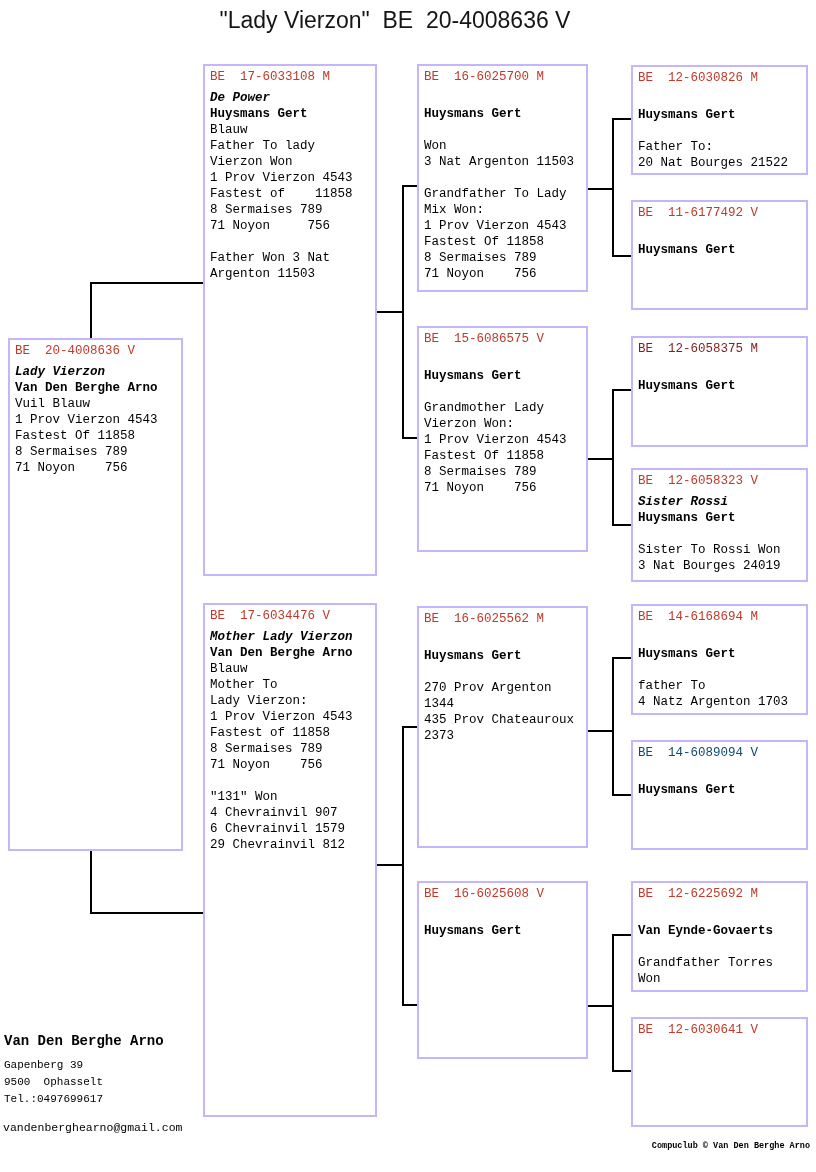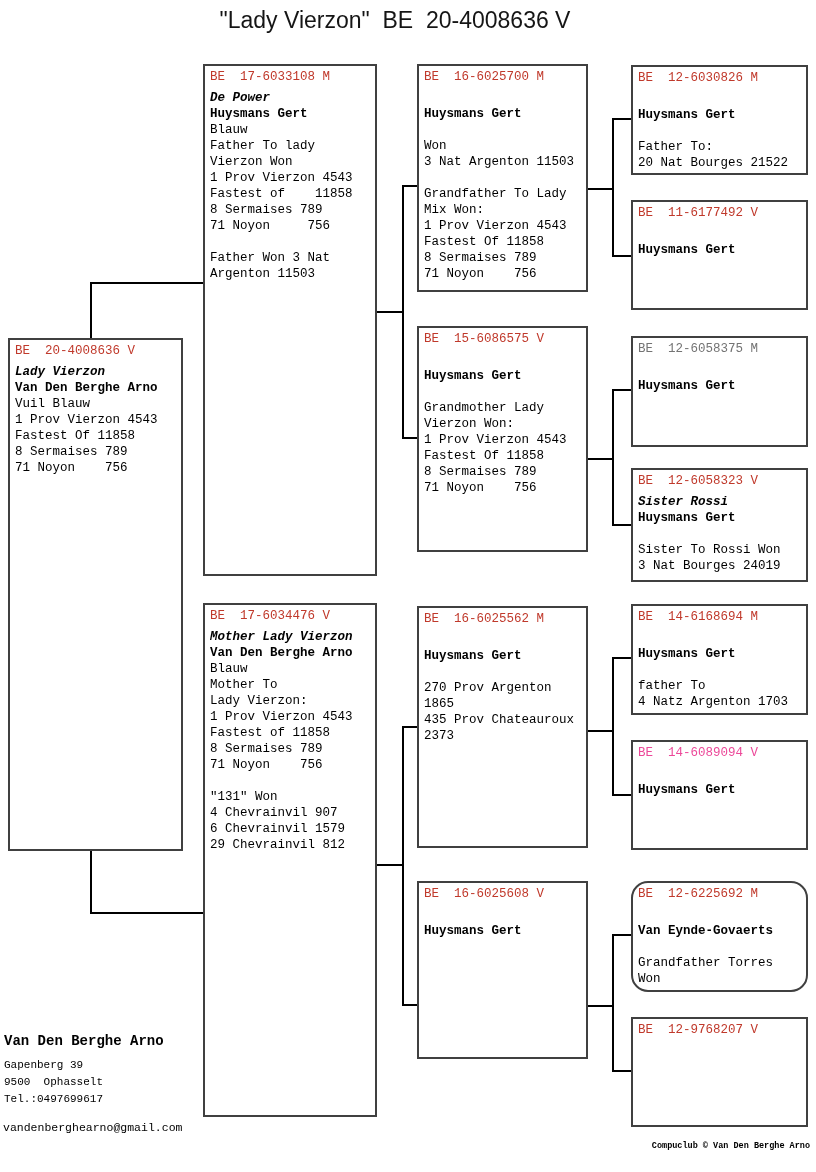--- a/index.html
+++ b/index.html
@@ -1,21 +1,21 @@
 <!DOCTYPE html>
 <html><head>
 <meta charset="utf-8">
 <style>
   html,body{margin:0;padding:0;background:#fff;}
   #page{position:relative;width:816px;height:1172px;background:#ffffff;
         font-family:"Liberation Mono",monospace;overflow:hidden;color:#000;}
   #title{position:absolute;top:7px;left:0;width:790px;text-align:center;
          font-family:"Liberation Sans",sans-serif;font-size:23px;color:#151515;
          white-space:pre;}
-  .box{position:absolute;border:2px solid #404040;background:#fff;box-sizing:border-box;
+  .box{position:absolute;border:2px solid #c4b5fd;background:#fff;box-sizing:border-box;
        padding:3px 5px;font-size:12.5px;line-height:16px;white-space:pre;z-index:2;}
   .ring{margin-bottom:5px;}
   .bl{height:16px;}
   .b{font-weight:bold;}
   .bi{font-weight:bold;font-style:italic;}
   .ln{position:absolute;background:#000;z-index:1;}
   .ft{position:absolute;left:4px;white-space:pre;}
   #owner-name{top:1033px;font-size:14px;font-weight:bold;}
   #owner-addr1{top:1059px;font-size:11px;}
   #owner-addr2{top:1076px;font-size:11px;}
@@ -28,30 +28,30 @@
 <body>
 
 <div id="page">
   <div id="title">"Lady Vierzon"  BE  20-4008636 V</div>
 
   <div class="box" style="left:8px;   top:338px;  width:175px; height:513px;"><div class="ring" style="color: rgb(192, 57, 43);">BE  20-4008636 V</div><div class="bl bi">Lady Vierzon</div><div class="bl b">Van Den Berghe Arno</div><div class="bl">Vuil Blauw</div><div class="bl">1 Prov Vierzon 4543</div><div class="bl">Fastest Of 11858</div><div class="bl">8 Sermaises 789</div><div class="bl">71 Noyon    756</div></div>
   <div class="box" style="left:203px; top:64px;   width:174px; height:512px;"><div class="ring" style="color: rgb(192, 57, 43);">BE  17-6033108 M</div><div class="bl bi">De Power</div><div class="bl b">Huysmans Gert</div><div class="bl">Blauw</div><div class="bl">Father To lady</div><div class="bl">Vierzon Won</div><div class="bl">1 Prov Vierzon 4543</div><div class="bl">Fastest of    11858</div><div class="bl">8 Sermaises 789</div><div class="bl">71 Noyon     756</div><div class="bl">&nbsp;</div><div class="bl">Father Won 3 Nat</div><div class="bl">Argenton 11503</div></div>
   <div class="box" style="left:203px; top:603px;  width:174px; height:514px;"><div class="ring" style="color: rgb(192, 57, 43);">BE  17-6034476 V</div><div class="bl bi">Mother Lady Vierzon</div><div class="bl b">Van Den Berghe Arno</div><div class="bl">Blauw</div><div class="bl">Mother To</div><div class="bl">Lady Vierzon:</div><div class="bl">1 Prov Vierzon 4543</div><div class="bl">Fastest of 11858</div><div class="bl">8 Sermaises 789</div><div class="bl">71 Noyon    756</div><div class="bl">&nbsp;</div><div class="bl">"131" Won</div><div class="bl">4 Chevrainvil 907</div><div class="bl">6 Chevrainvil 1579</div><div class="bl">29 Chevrainvil 812</div></div>
   <div class="box" style="left:417px; top:64px;   width:171px; height:228px;"><div class="ring" style="color: rgb(192, 57, 43);">BE  16-6025700 M</div><div class="bl">&nbsp;</div><div class="bl b">Huysmans Gert</div><div class="bl">&nbsp;</div><div class="bl">Won</div><div class="bl">3 Nat Argenton 11503</div><div class="bl">&nbsp;</div><div class="bl">Grandfather To Lady</div><div class="bl">Mix Won:</div><div class="bl">1 Prov Vierzon 4543</div><div class="bl">Fastest Of 11858</div><div class="bl">8 Sermaises 789</div><div class="bl">71 Noyon    756</div></div>
   <div class="box" style="left:417px; top:326px;  width:171px; height:226px;"><div class="ring" style="color: rgb(192, 57, 43);">BE  15-6086575 V</div><div class="bl">&nbsp;</div><div class="bl b">Huysmans Gert</div><div class="bl">&nbsp;</div><div class="bl">Grandmother Lady</div><div class="bl">Vierzon Won:</div><div class="bl">1 Prov Vierzon 4543</div><div class="bl">Fastest Of 11858</div><div class="bl">8 Sermaises 789</div><div class="bl">71 Noyon    756</div></div>
-  <div class="box" style="left:417px; top:606px;  width:171px; height:242px;"><div class="ring" style="color: rgb(192, 57, 43);">BE  16-6025562 M</div><div class="bl">&nbsp;</div><div class="bl b">Huysmans Gert</div><div class="bl">&nbsp;</div><div class="bl">270 Prov Argenton</div><div class="bl">1865</div><div class="bl">435 Prov Chateauroux</div><div class="bl">2373</div></div>
+  <div class="box" style="left:417px; top:606px;  width:171px; height:242px;"><div class="ring" style="color: rgb(192, 57, 43);">BE  16-6025562 M</div><div class="bl">&nbsp;</div><div class="bl b">Huysmans Gert</div><div class="bl">&nbsp;</div><div class="bl">270 Prov Argenton</div><div class="bl">1344</div><div class="bl">435 Prov Chateauroux</div><div class="bl">2373</div></div>
   <div class="box" style="left:417px; top:881px;  width:171px; height:178px;"><div class="ring" style="color: rgb(192, 57, 43);">BE  16-6025608 V</div><div class="bl">&nbsp;</div><div class="bl b">Huysmans Gert</div></div>
   <div class="box" style="left:631px; top:65px;   width:177px; height:110px;"><div class="ring" style="color: rgb(192, 57, 43);">BE  12-6030826 M</div><div class="bl">&nbsp;</div><div class="bl b">Huysmans Gert</div><div class="bl">&nbsp;</div><div class="bl">Father To:</div><div class="bl">20 Nat Bourges 21522</div></div>
   <div class="box" style="left:631px; top:200px;  width:177px; height:110px;"><div class="ring" style="color: rgb(192, 57, 43);">BE  11-6177492 V</div><div class="bl">&nbsp;</div><div class="bl b">Huysmans Gert</div></div>
-  <div class="box" style="left:631px; top:336px;  width:177px; height:111px;"><div class="ring" style="color: #737373;">BE  12-6058375 M</div><div class="bl">&nbsp;</div><div class="bl b">Huysmans Gert</div></div>
+  <div class="box" style="left:631px; top:336px;  width:177px; height:111px;"><div class="ring" style="color: #7f1d1d;">BE  12-6058375 M</div><div class="bl">&nbsp;</div><div class="bl b">Huysmans Gert</div></div>
   <div class="box" style="left:631px; top:468px;  width:177px; height:114px;"><div class="ring" style="color: rgb(192, 57, 43);">BE  12-6058323 V</div><div class="bl bi">Sister Rossi</div><div class="bl b">Huysmans Gert</div><div class="bl">&nbsp;</div><div class="bl">Sister To Rossi Won</div><div class="bl">3 Nat Bourges 24019</div></div>
   <div class="box" style="left:631px; top:604px;  width:177px; height:111px;"><div class="ring" style="color: rgb(192, 57, 43);">BE  14-6168694 M</div><div class="bl">&nbsp;</div><div class="bl b">Huysmans Gert</div><div class="bl">&nbsp;</div><div class="bl">father To</div><div class="bl">4 Natz Argenton 1703</div></div>
-  <div class="box" style="left:631px; top:740px;  width:177px; height:110px;"><div class="ring" style="color: #ec4899;">BE  14-6089094 V</div><div class="bl">&nbsp;</div><div class="bl b">Huysmans Gert</div></div>
-  <div class="box" style="left:631px; top:881px;  width:177px; height:111px;border-radius:17px;"><div class="ring" style="color: rgb(192, 57, 43);">BE  12-6225692 M</div><div class="bl">&nbsp;</div><div class="bl b">Van Eynde-Govaerts</div><div class="bl">&nbsp;</div><div class="bl">Grandfather Torres</div><div class="bl">Won</div></div>
-  <div class="box" style="left:631px; top:1017px; width:177px; height:110px;"><div class="ring" style="color: rgb(192, 57, 43);">BE  12-9768207 V</div></div>
+  <div class="box" style="left:631px; top:740px;  width:177px; height:110px;"><div class="ring" style="color: #0c4a6e;">BE  14-6089094 V</div><div class="bl">&nbsp;</div><div class="bl b">Huysmans Gert</div></div>
+  <div class="box" style="left:631px; top:881px;  width:177px; height:111px;"><div class="ring" style="color: rgb(192, 57, 43);">BE  12-6225692 M</div><div class="bl">&nbsp;</div><div class="bl b">Van Eynde-Govaerts</div><div class="bl">&nbsp;</div><div class="bl">Grandfather Torres</div><div class="bl">Won</div></div>
+  <div class="box" style="left:631px; top:1017px; width:177px; height:110px;"><div class="ring" style="color: rgb(192, 57, 43);">BE  12-6030641 V</div></div>
 
   <div class="ft" id="owner-name">Van Den Berghe Arno</div>
   <div class="ft" id="owner-addr1">Gapenberg 39</div>
   <div class="ft" id="owner-addr2">9500  Ophasselt</div>
   <div class="ft" id="owner-phone">Tel.:0497699617</div>
   <div class="ft" id="owner-email">vandenberghearno@gmail.com</div>
   <div id="credit">Compuclub © Van Den Berghe Arno</div>
 <div class="ln" style="left: 90px; top: 282px; width: 115px; height: 2px; background: rgb(0, 0, 0);"></div>
     <div class="ln" style="left: 90px; top: 282px; width: 2px; height: 58px; background: rgb(0, 0, 0);"></div>
     <div class="ln" style="left: 90px; top: 849px; width: 2px; height: 65px; background: rgb(0, 0, 0);"></div>

